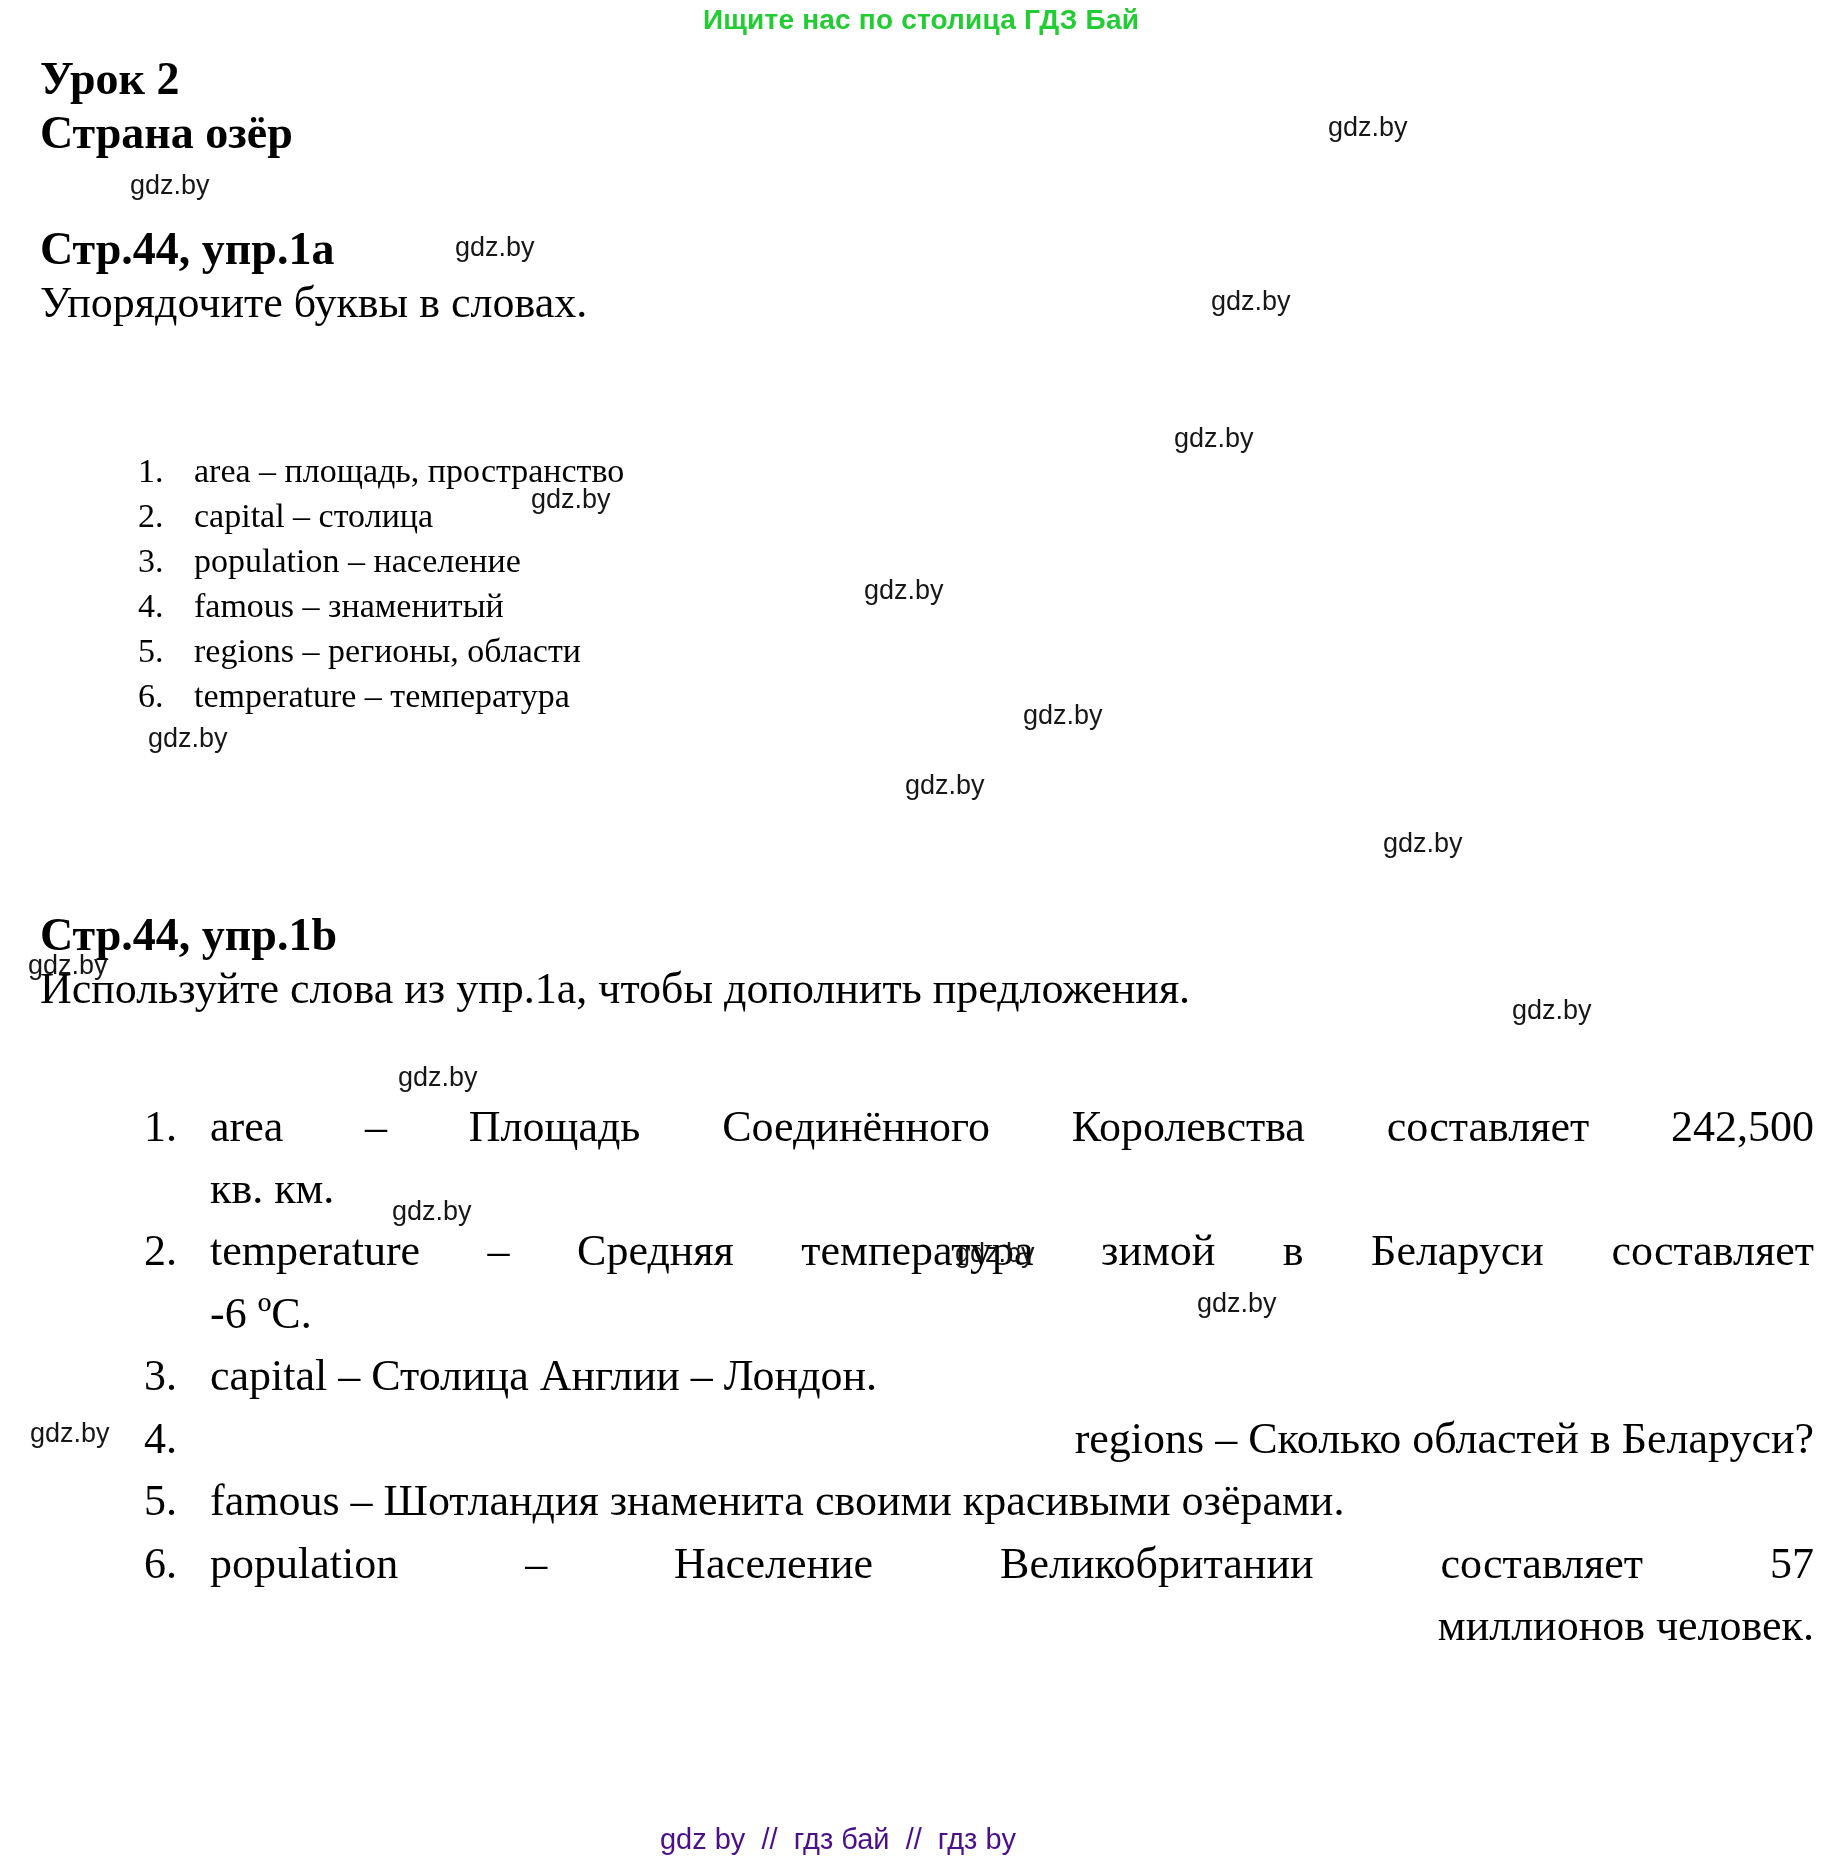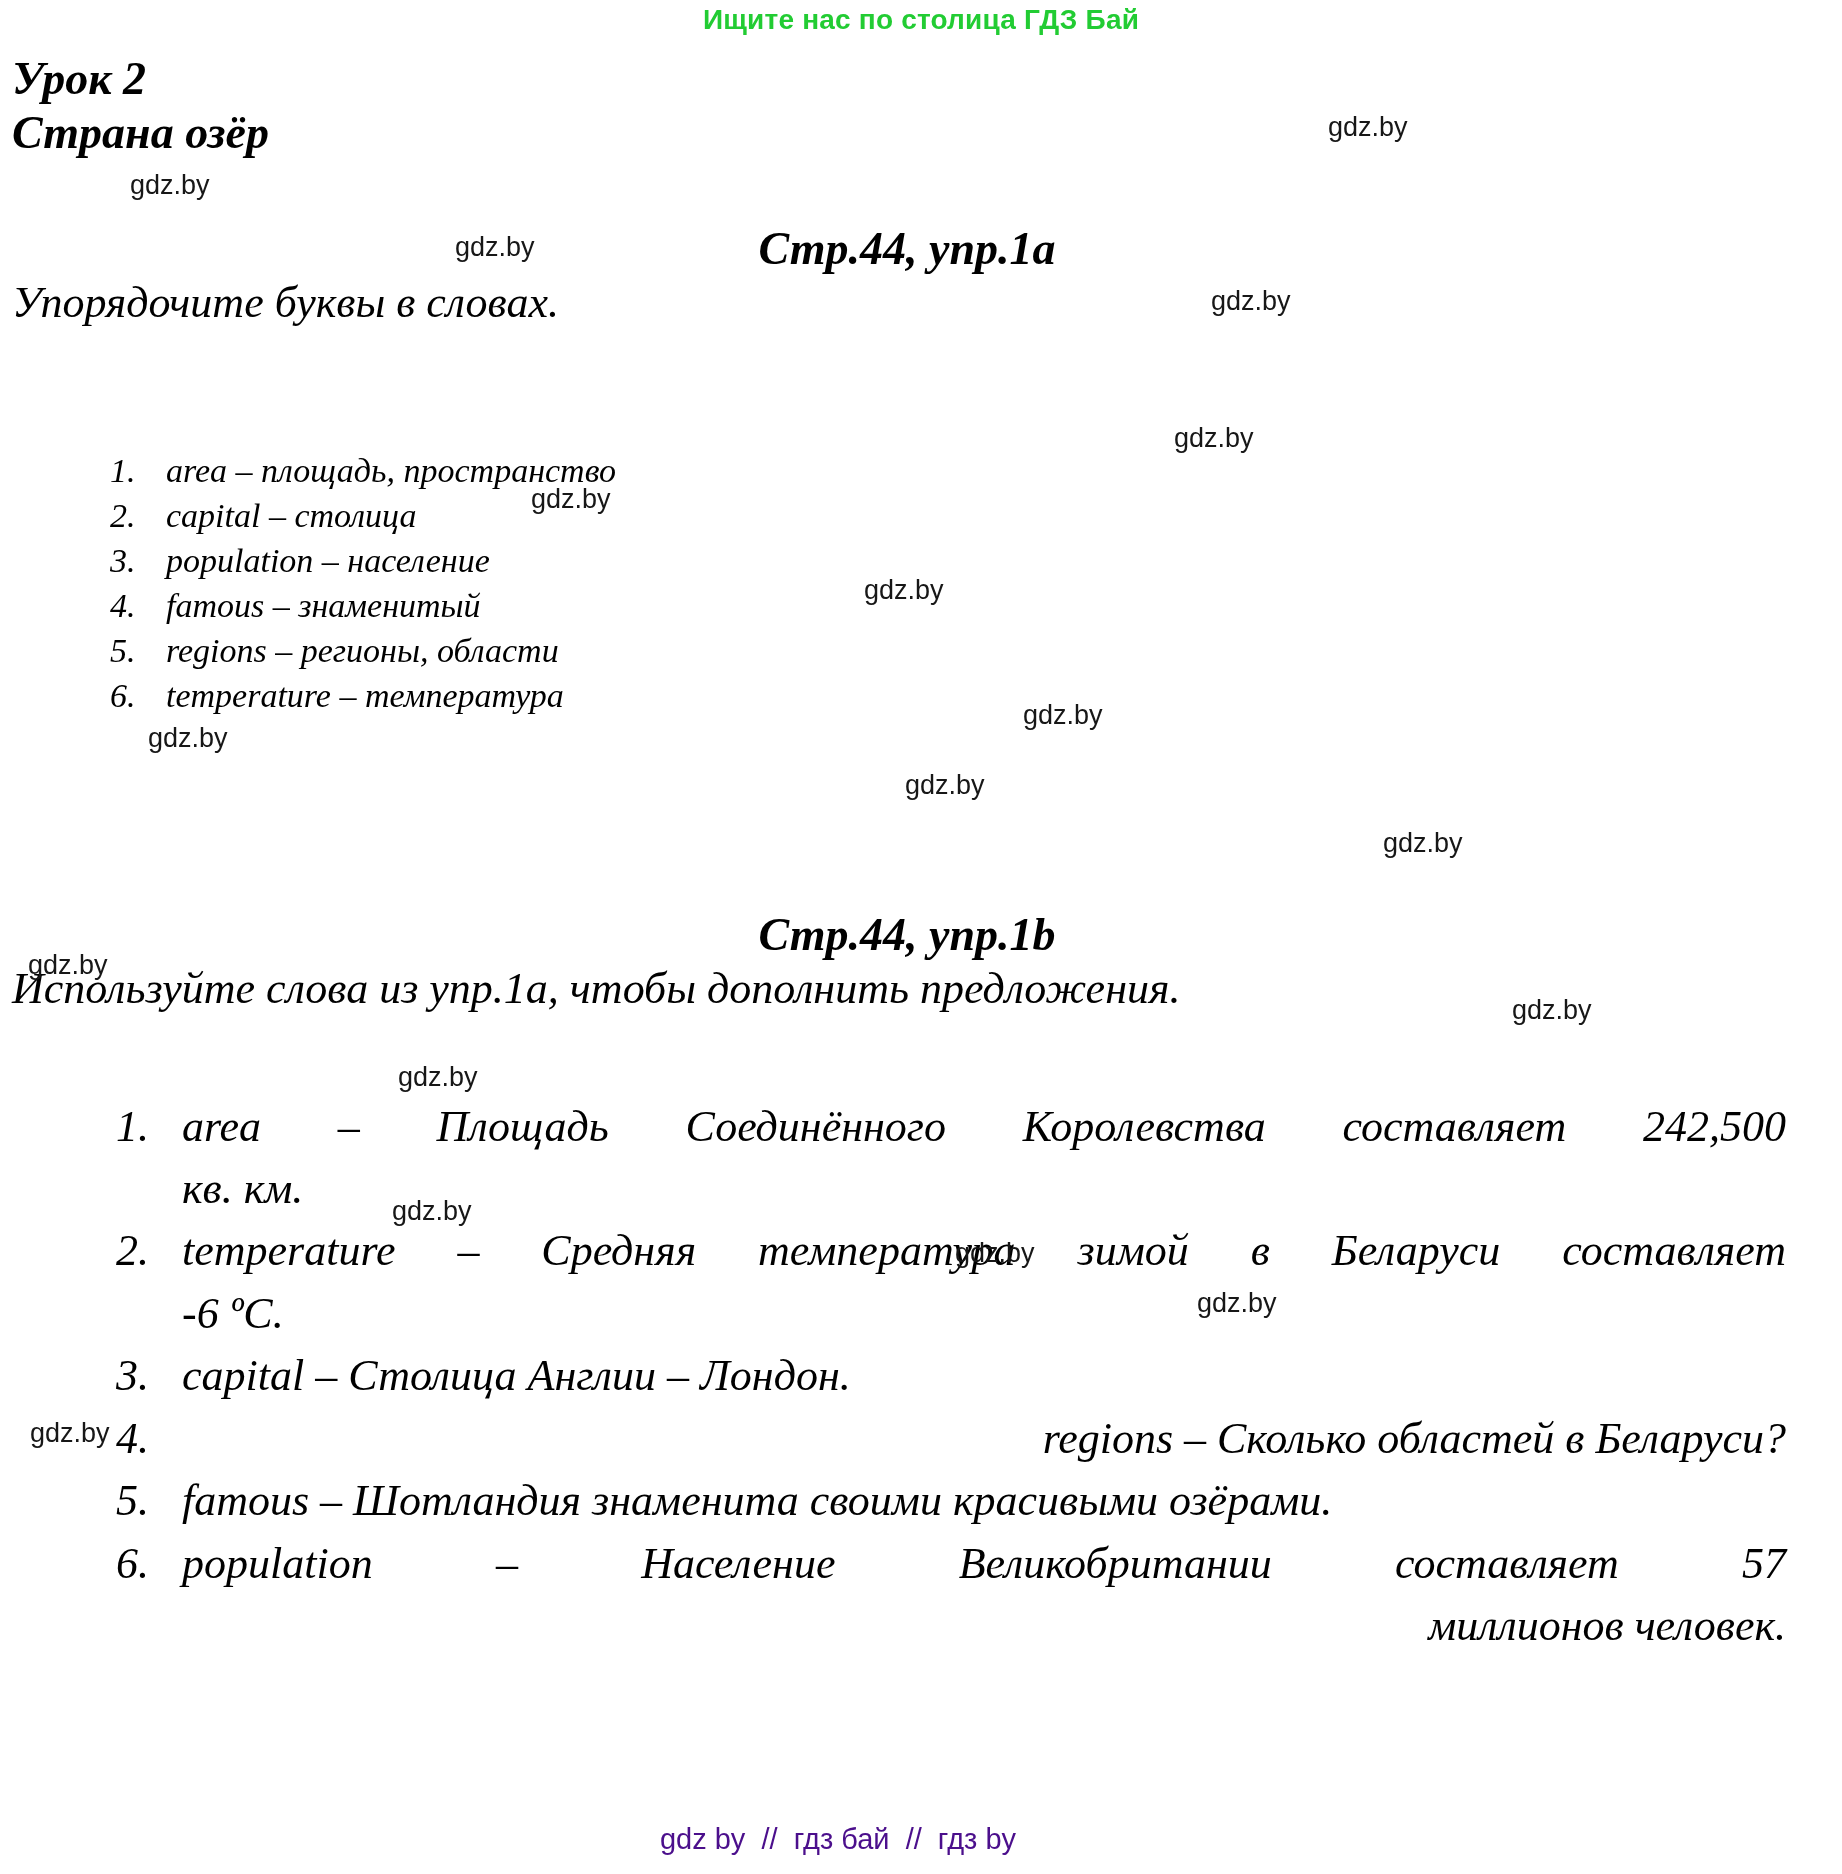--- a/index.html
+++ b/index.html
@@ -30,23 +30,22 @@
     font-weight: bold;
     font-size: 28px;
     letter-spacing: 0.2px;
     color: #22cc33;
   }
 
   
   .content {
     position: absolute;
     top: 52px;
-    left: 12px;
+    left: 40px;
     width: 1790px;
-    font-style: italic;
   }
 
   .lesson-title {
     font-weight: bold;
     font-size: 46px;
     line-height: 1.18;
     margin: 0;
     padding: 0;
   }
   .lesson-subtitle {
@@ -55,21 +54,20 @@
     line-height: 1.18;
     margin: 0 0 0 0;
     padding: 0;
   }
 
   .ex-heading {
     font-weight: bold;
     font-size: 46px;
     line-height: 1.2;
     margin: 0;
-    text-align: center;
   }
   .ex-instruction {
     font-size: 44px;
     line-height: 1.22;
     margin: 0;
   }
 
   
   ol.vocab-list {
     list-style: decimal;

